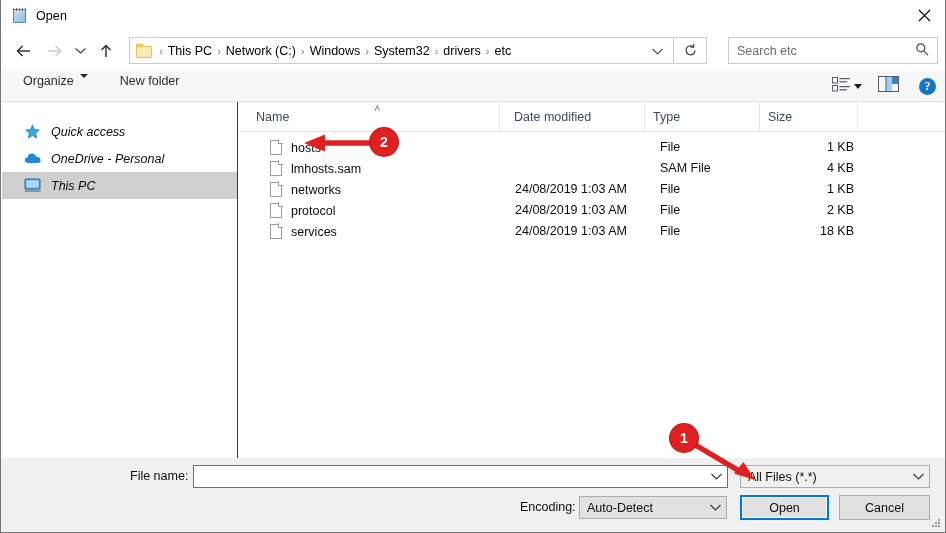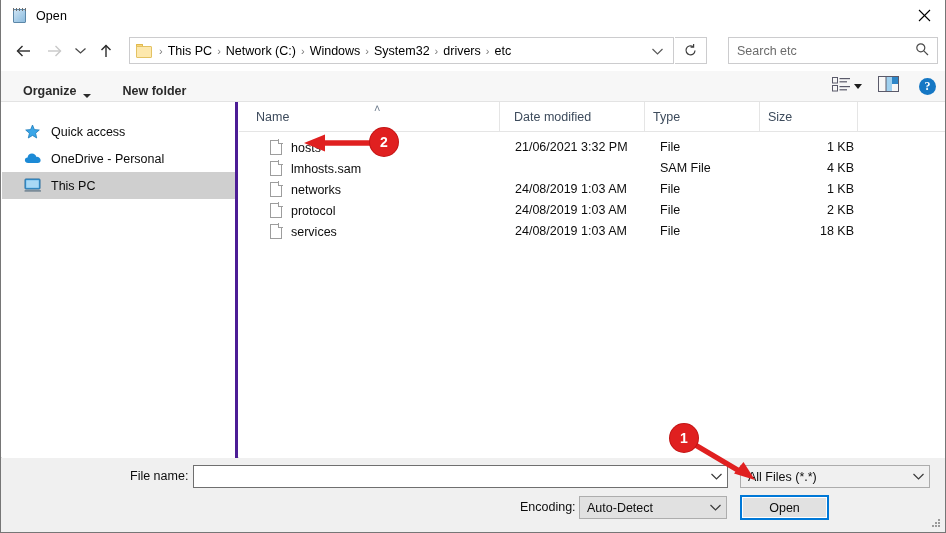--- a/index.html
+++ b/index.html
@@ -125,23 +125,22 @@
   
   #toolbar {
     position: absolute; left: 0; top: 71px;
     width: 946px; height: 31px;
     background: #f7f7f7;
     border-bottom: 1px solid #e3e3e3;
     display: flex; align-items: center;
   }
   .tb-item {
     font-size: 12.5px; color: #2b2b2b;
-    height: 24px; display: flex; align-items: flex-end;
+    height: 24px; display: flex; align-items: flex-start;
     padding: 0 8px;
-    font-weight: bold;
   }
   #organize-btn { margin-left: 14px; }
   #newfolder-btn { margin-left: 16px; }
   .tb-caret {
     margin-left: 6px; width:0;height:0;
     border-left:4px solid transparent;border-right:4px solid transparent;
     border-top:4px solid #2b2b2b;
   }
   #tb-right {
     margin-left: auto; display:flex; align-items:center; margin-right: 11px;
@@ -166,22 +165,23 @@
   #body {
     position: absolute; left: 0; top: 102px;
     width: 946px; height: 356px;
     background: #ffffff;
     border-bottom: 1px solid #dcdcdc;
   }
   #sidebar {
     position: absolute; left: 1px; top: 0;
     width: 236px; height: 356px;
     background: #ffffff;
-    border-right: 3px solid #4c1d95;
+    border-right: 1px solid #4c1d95;
     padding-top: 16px;
+    font-style: italic;
   }
   .side-item {
     height: 27px; display: flex; align-items: center;
     padding-left: 22px;
     font-size: 12.5px; color: #0b0b0b;
   }
   .side-item.selected { background: #cfcfcf; }
   .side-ico { width: 18px; height: 16px; margin-right: 9px; flex:none; position:relative; }
 
   #filelist {
@@ -490,21 +490,20 @@
       </div>
 
       <div class="frow" style="top:35px;">
         <span class="fname">
           <span class="fdoc">
               <span class="page"></span>
               <span class="fold"></span>
             </span>
           <span>hosts</span>
         </span>
-        <span class="fdate">21/06/2021 3:32 PM</span>
         <span class="ftype">File</span>
         <span class="fsize">1 KB</span>
       </div>
 
       <div class="frow" style="top:56px;">
         <span class="fname">
           <span class="fdoc">
               <span class="page"></span>
               <span class="fold"></span>
             </span>
@@ -581,20 +580,23 @@
     <span id="encoding-text">Auto-Detect</span>
     <span id="encoding-caret">
       <svg width="13" height="9" viewBox="0 0 13 9">
         <path d="M1.5 2 L6.5 7 L11.5 2" fill="none" stroke="#3a3a3a" stroke-width="1.2"></path>
       </svg>
     </span>
   </div>
 
   <div id="open-btn">
     <span>Open</span>
+  </div>
+  <div id="cancel-btn">
+    <span>Cancel</span>
   </div>
 
   <svg id="resize-grip" viewBox="0 0 12 12">
     <g fill="#9a9a9a">
       <rect x="8" y="2" width="2" height="2"></rect>
       <rect x="5" y="5" width="2" height="2"></rect>
         <rect x="8" y="5" width="2" height="2"></rect>
       <rect x="2" y="8" width="2" height="2"></rect>
         <rect x="5" y="8" width="2" height="2"></rect>
         <rect x="8" y="8" width="2" height="2"></rect>

